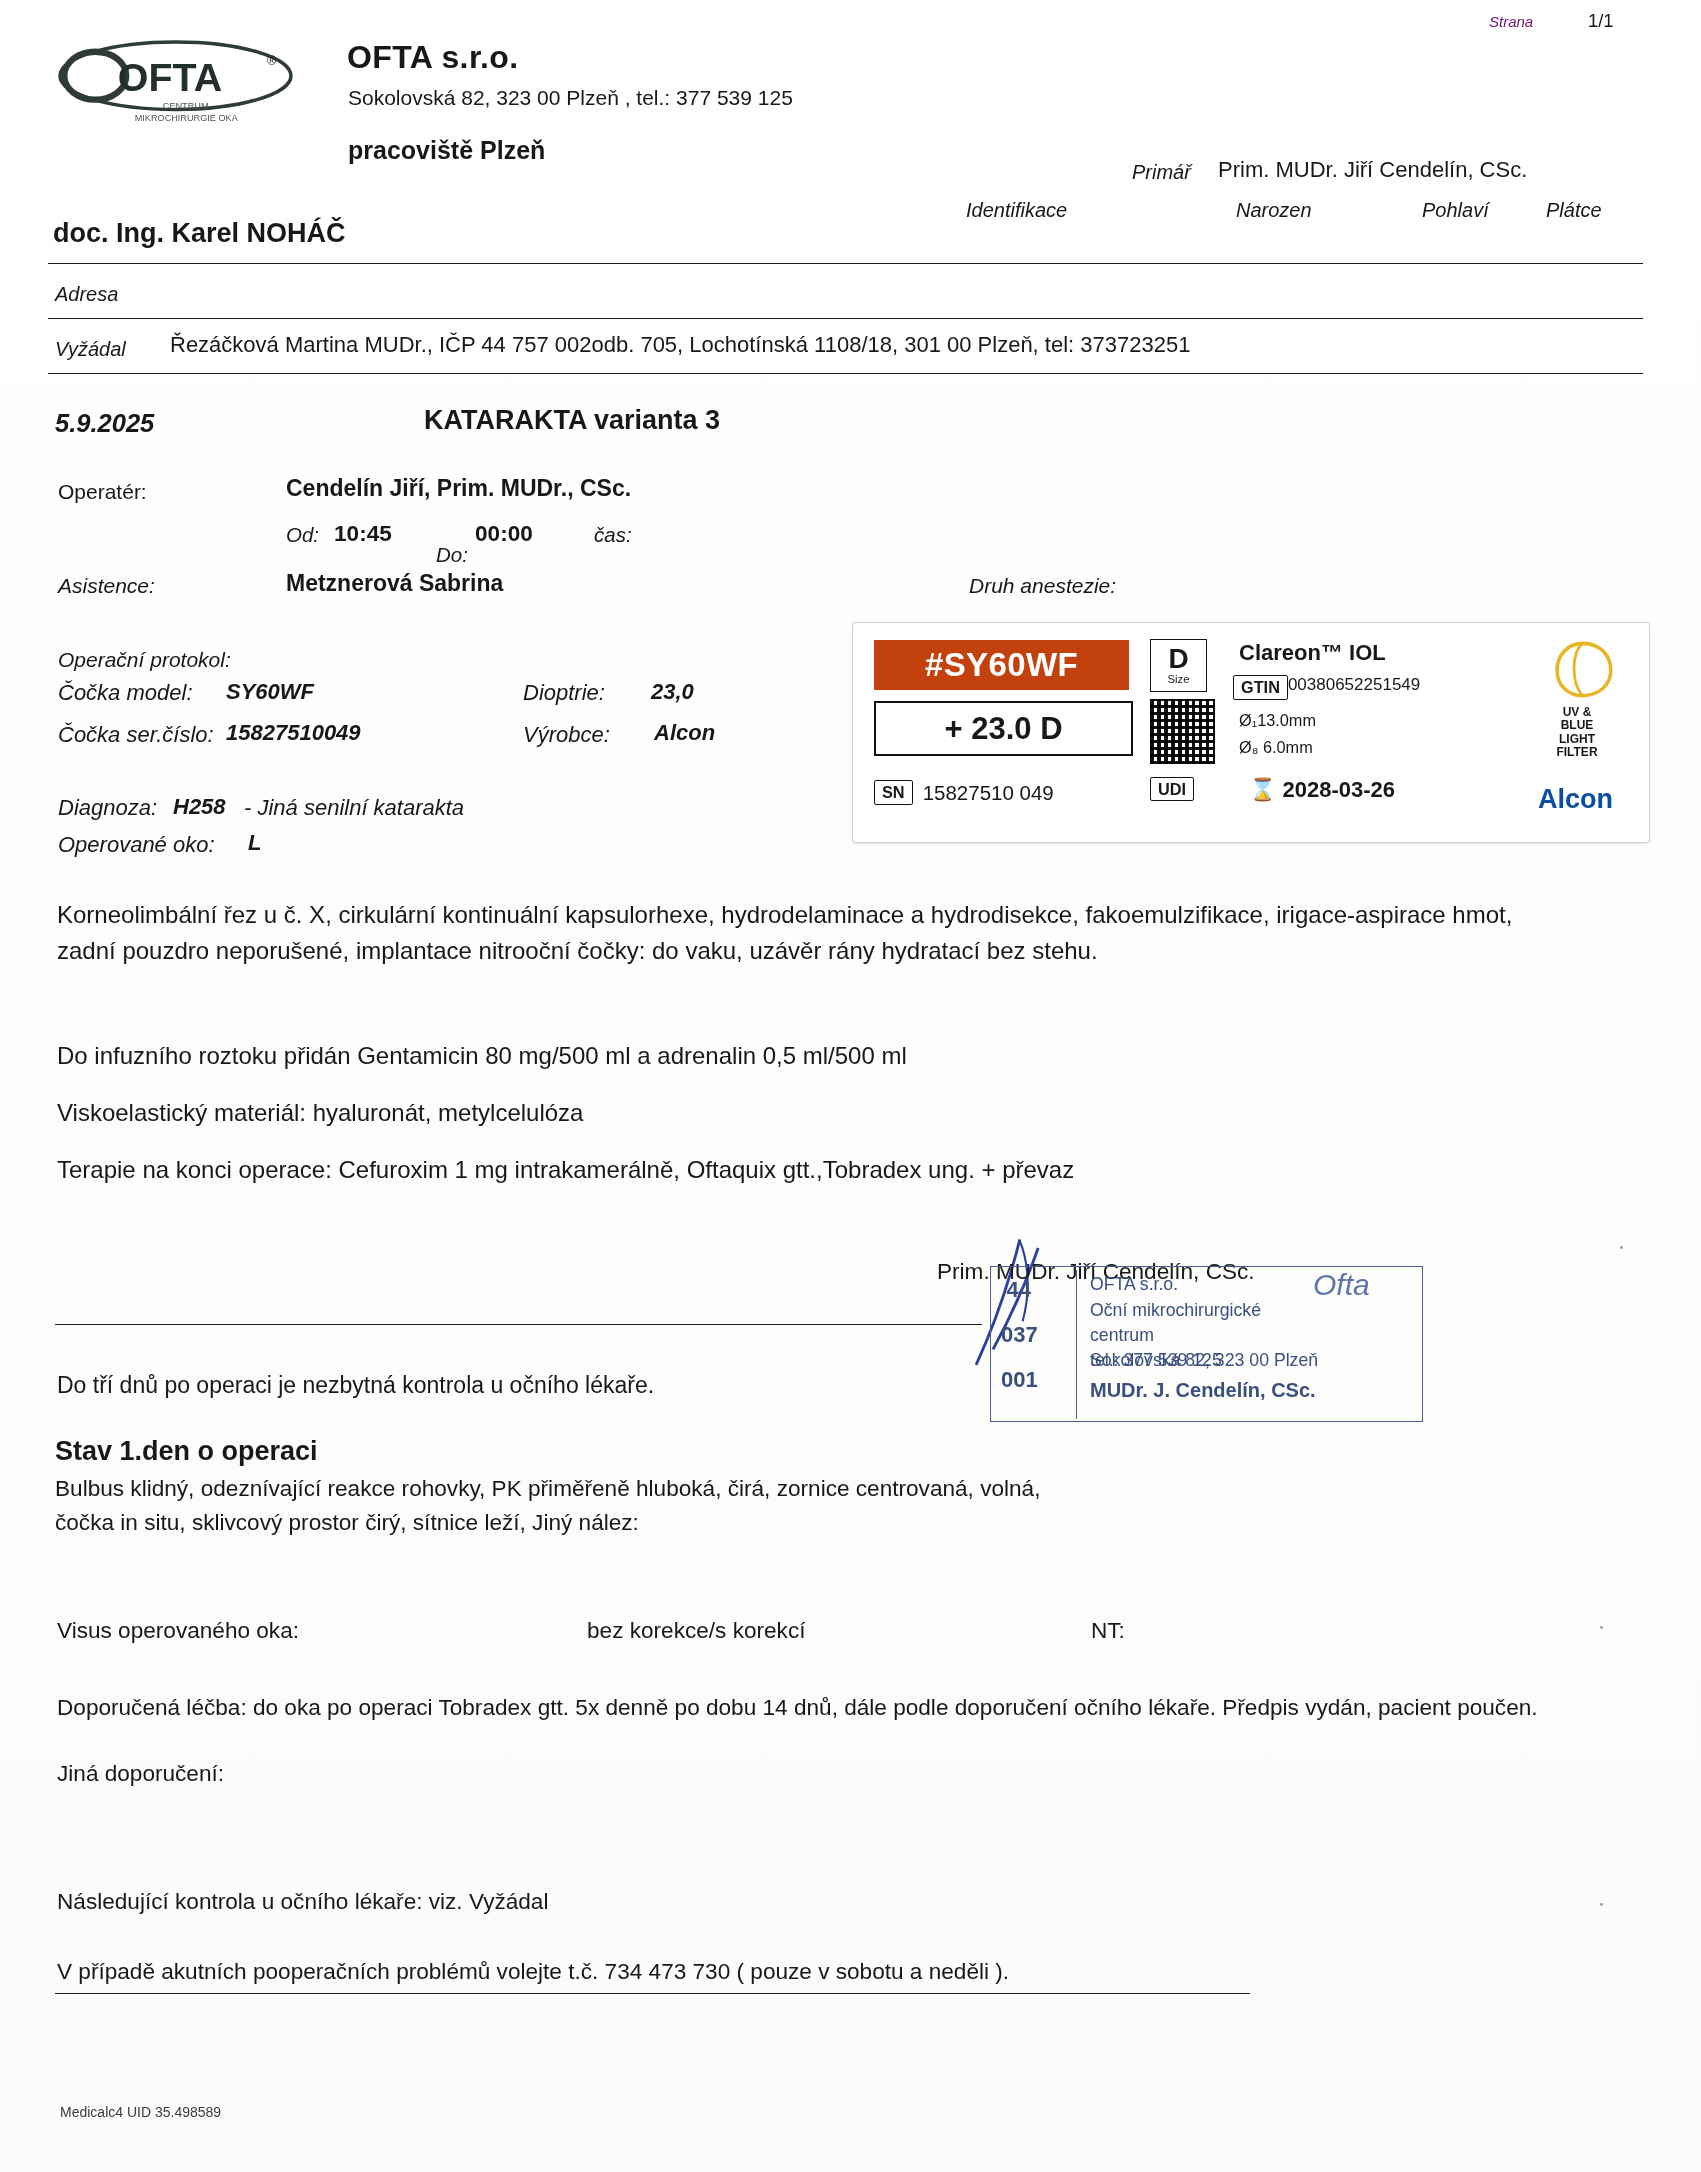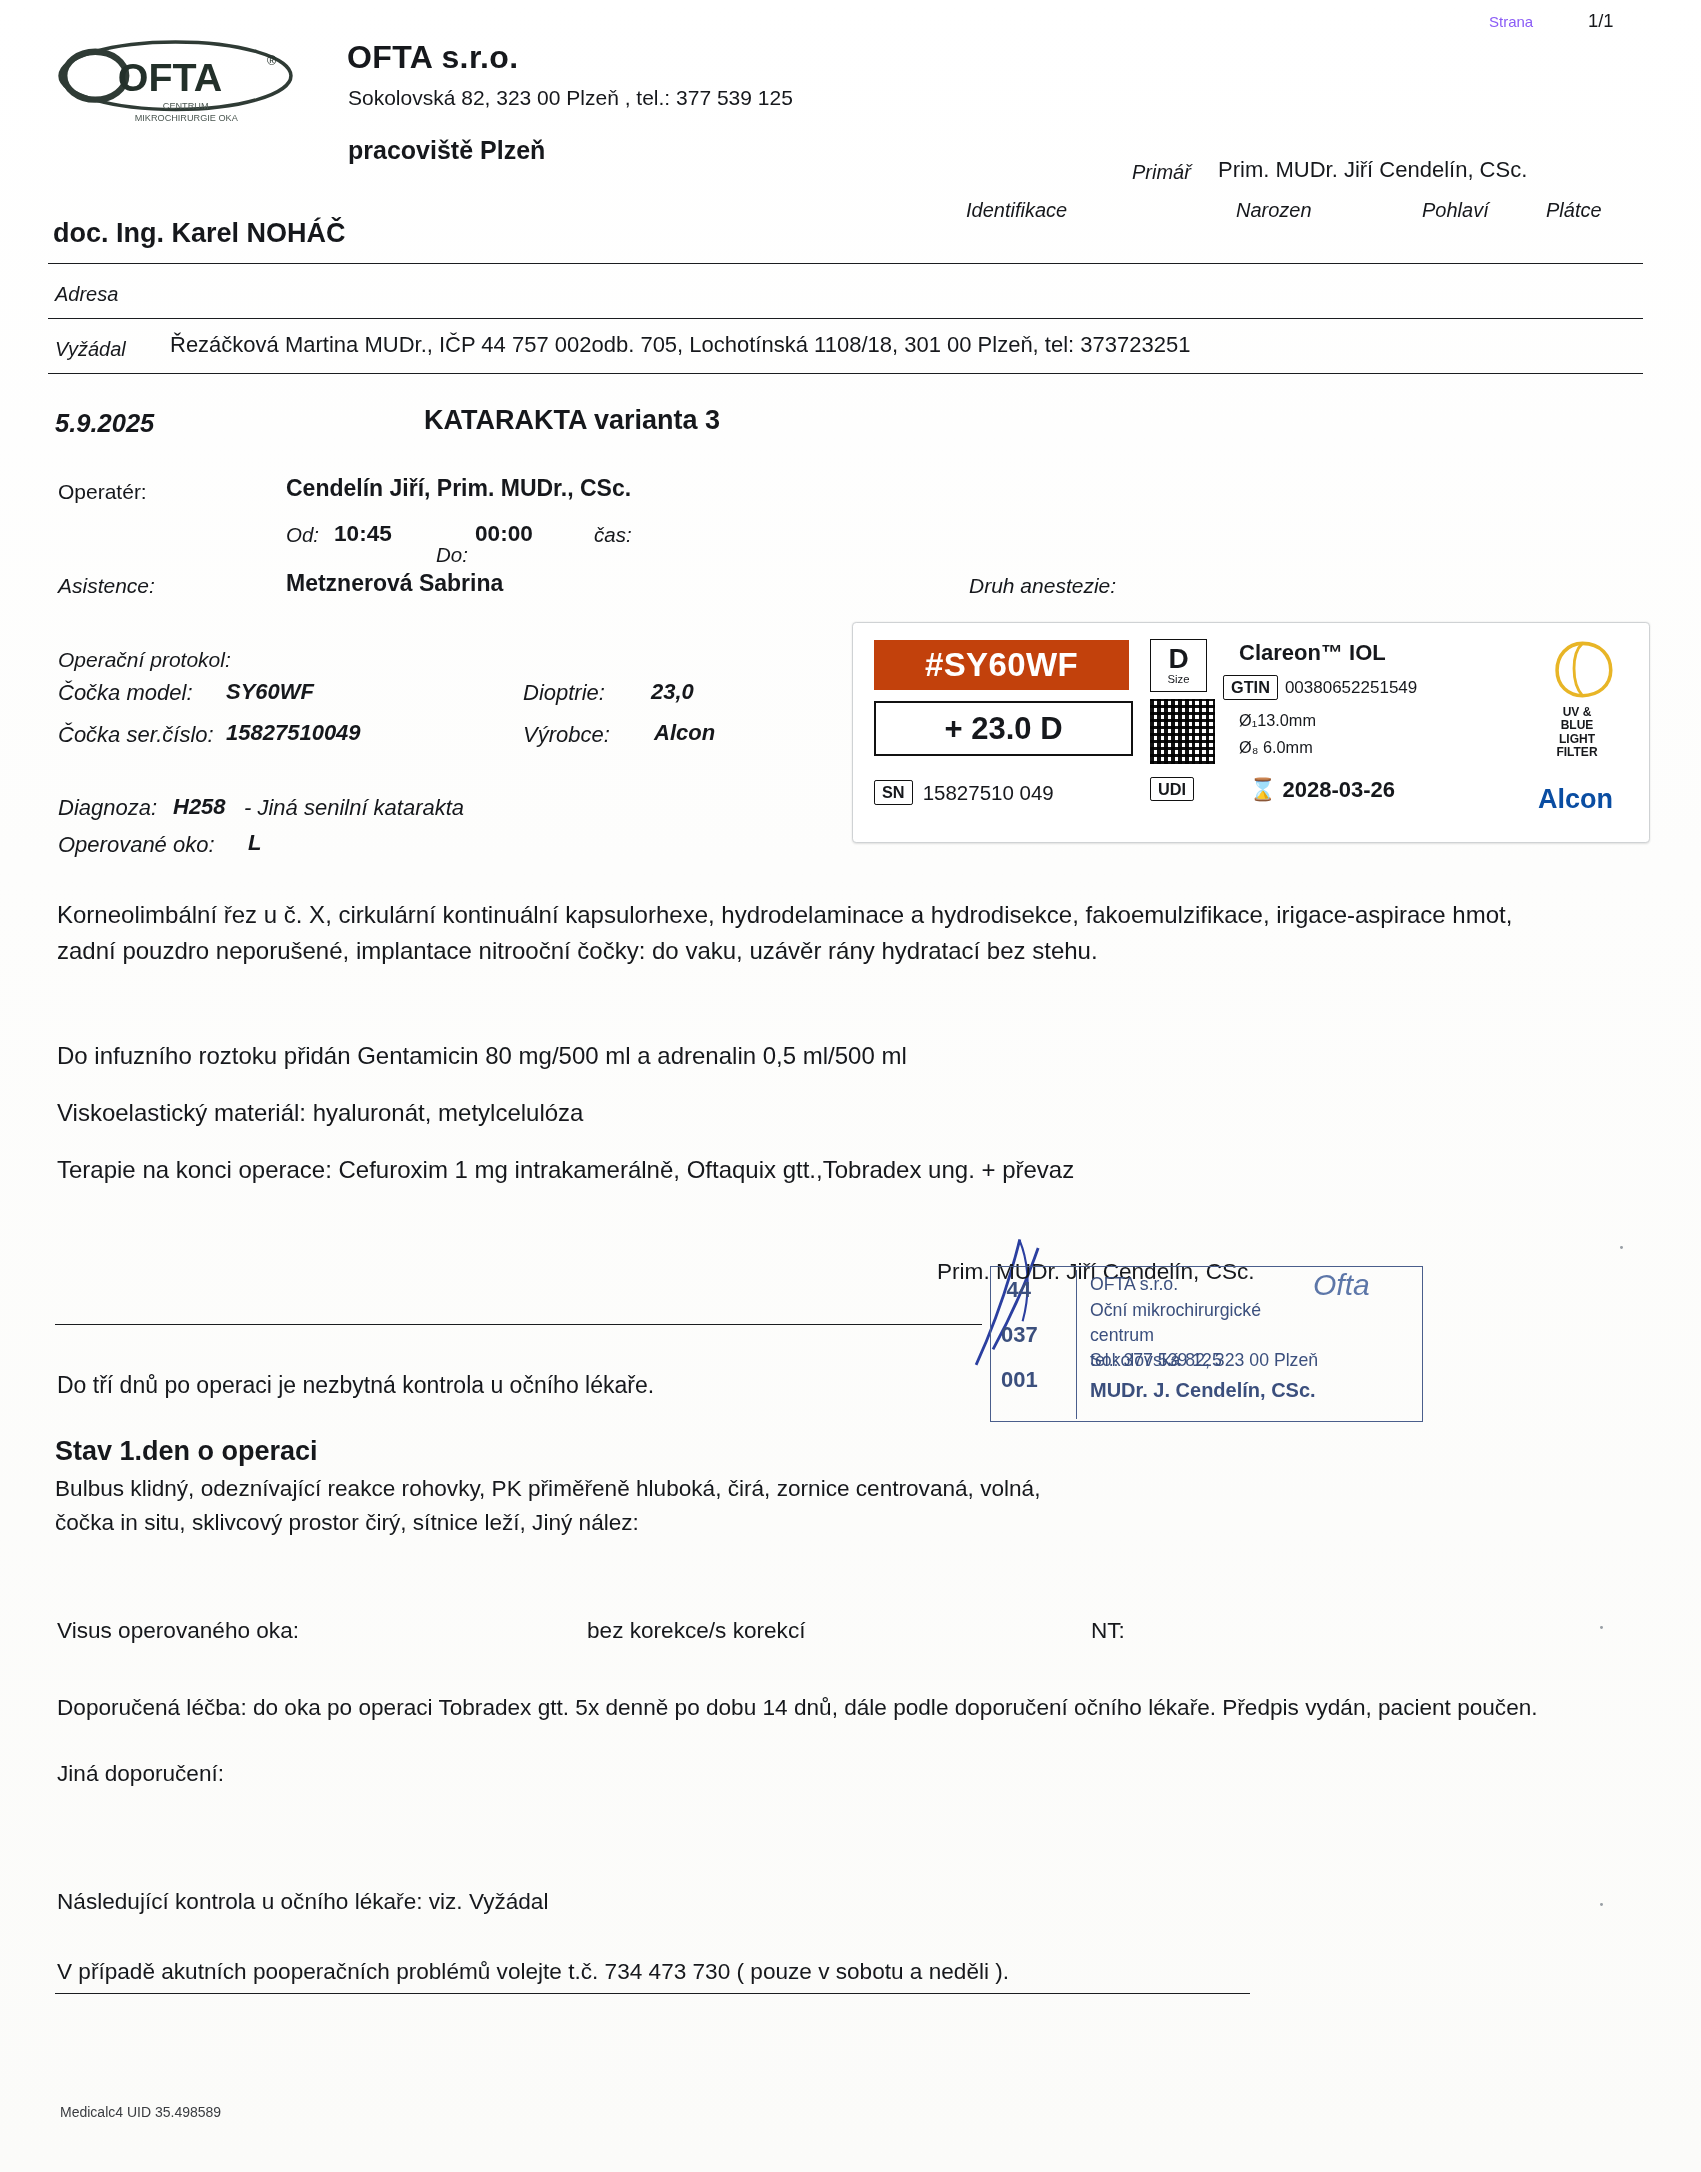--- a/index.html
+++ b/index.html
@@ -29,21 +29,21 @@
   
   .abs { position: absolute; }
   .rule {
     position: absolute;
     background: #1b1d20;
     height: 1.4px;
   }
   
   #strana-label {
     left: 1489px; top: 12.7px;
-    font-size: 15px; color: #8b5cf6;
+    font-size: 15px; font-style: italic; color: #701a75;
   }
   #strana-value {
     left: 1588px; top: 10px;
     font-size: 18.4px;
   }
   #logo {
     left: 55px; top: 37px;
     width: 241px; height: 88px;
   }
   #logo svg { display: block; }
@@ -160,21 +160,21 @@
     position: absolute; left: 297px; top: 76px;
     width: 65px; height: 65px;
     background:
       repeating-linear-gradient(90deg, #111 0 3.5px, #fff 3.5px 7px),
       repeating-linear-gradient(0deg, #111 0 3.5px, #fff 3.5px 7px);
     background-blend-mode: multiply;
   }
   #iol-udi-box { position: absolute; left: 297px; top: 157px; }
   #iol-exp { position: absolute; left: 396px; top: 154px; font-size: 22px; font-weight: bold; }
   #iol-brand-name { position: absolute; left: 386px; top: 17px; font-size: 22px; font-weight: bold; }
-  #iol-gtin-row { position: absolute; left: 370px; top: 52px; display: flex; align-items: center; gap: 7px; }
+  #iol-gtin-row { position: absolute; left: 380px; top: 52px; display: flex; }
   #iol-gtin-value { font-size: 17px; }
   #iol-dim1 { position: absolute; left: 386px; top: 88px; font-size: 16.3px; }
   #iol-dim2 { position: absolute; left: 386px; top: 115px; font-size: 16.3px; }
   #iol-uv {
     position: absolute; left: 678px; top: 83px; width: 92px;
     text-align: center; font-size: 12px; font-weight: bold; line-height: 1.12;
   }
   #iol-lens-glyph { position: absolute; left: 697px; top: 15.6px; }
   #iol-alcon { position: absolute; left: 685px; top: 161px; font-size: 27px; font-weight: bold; color: #0a4da2; }
 

